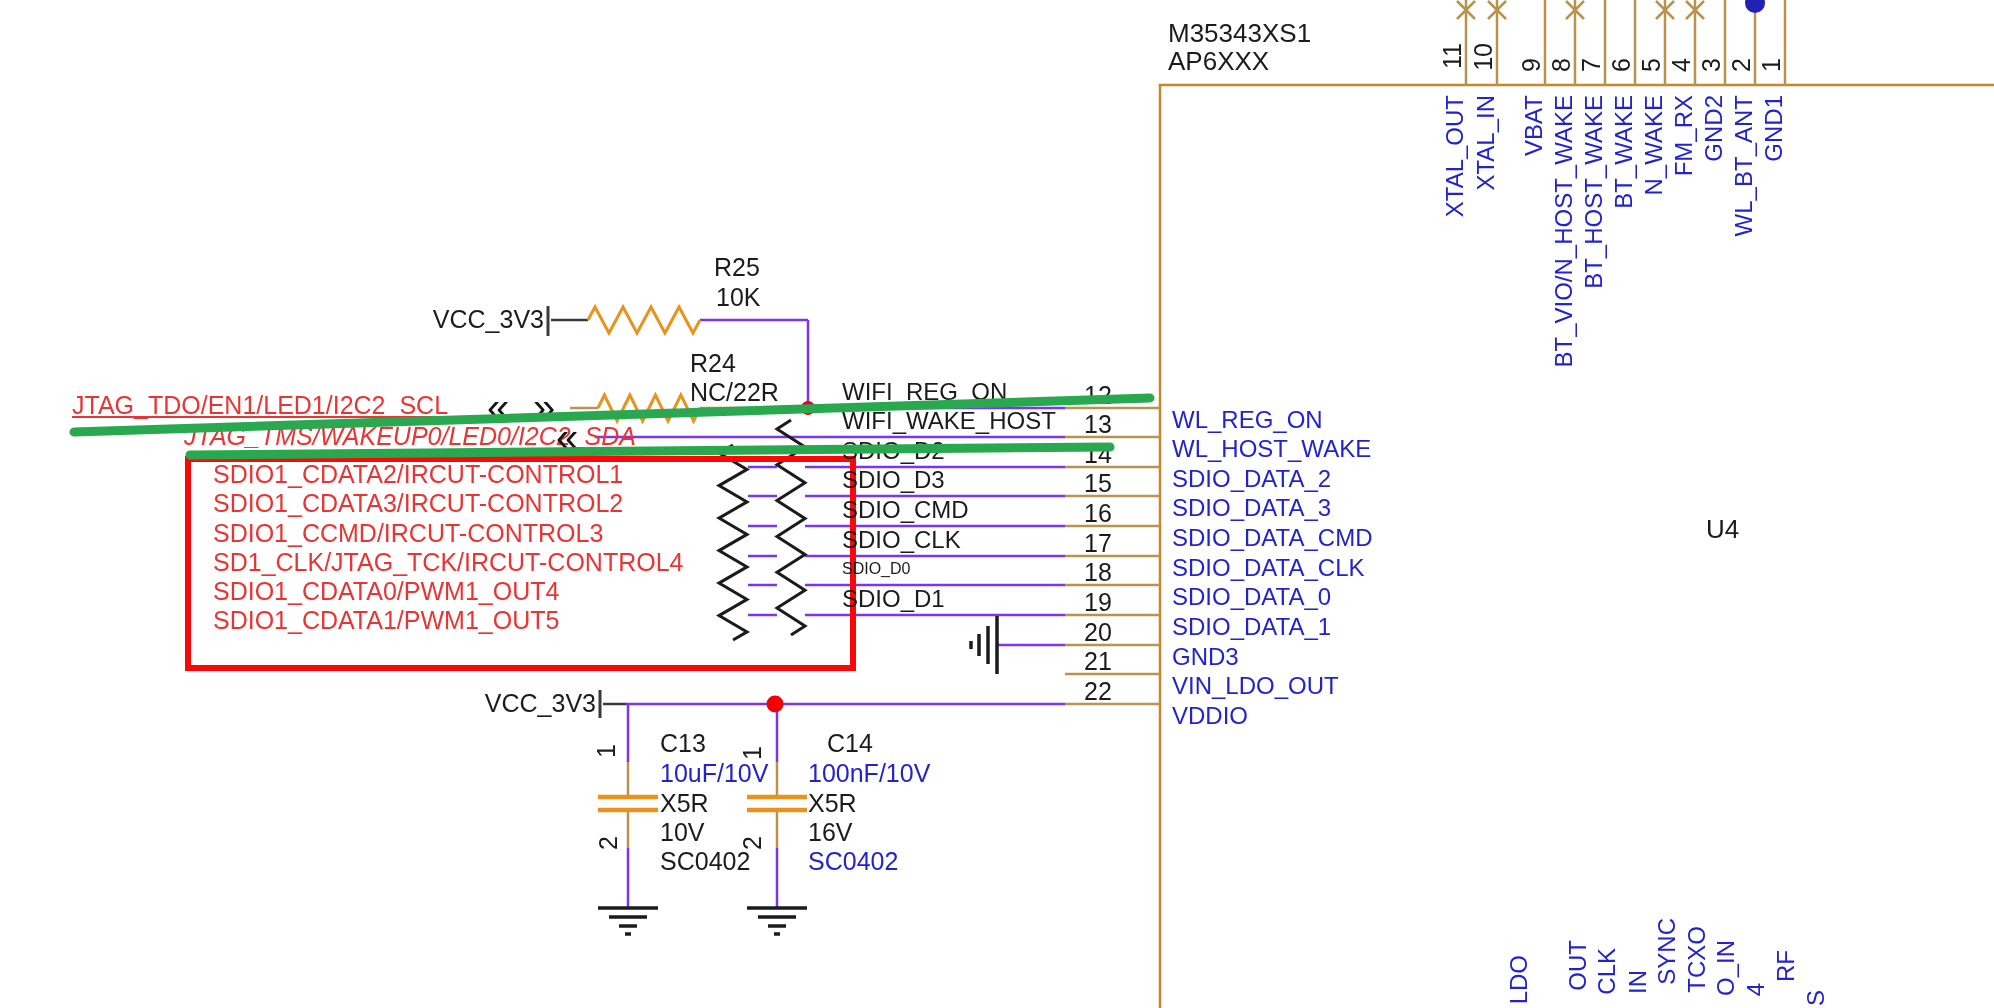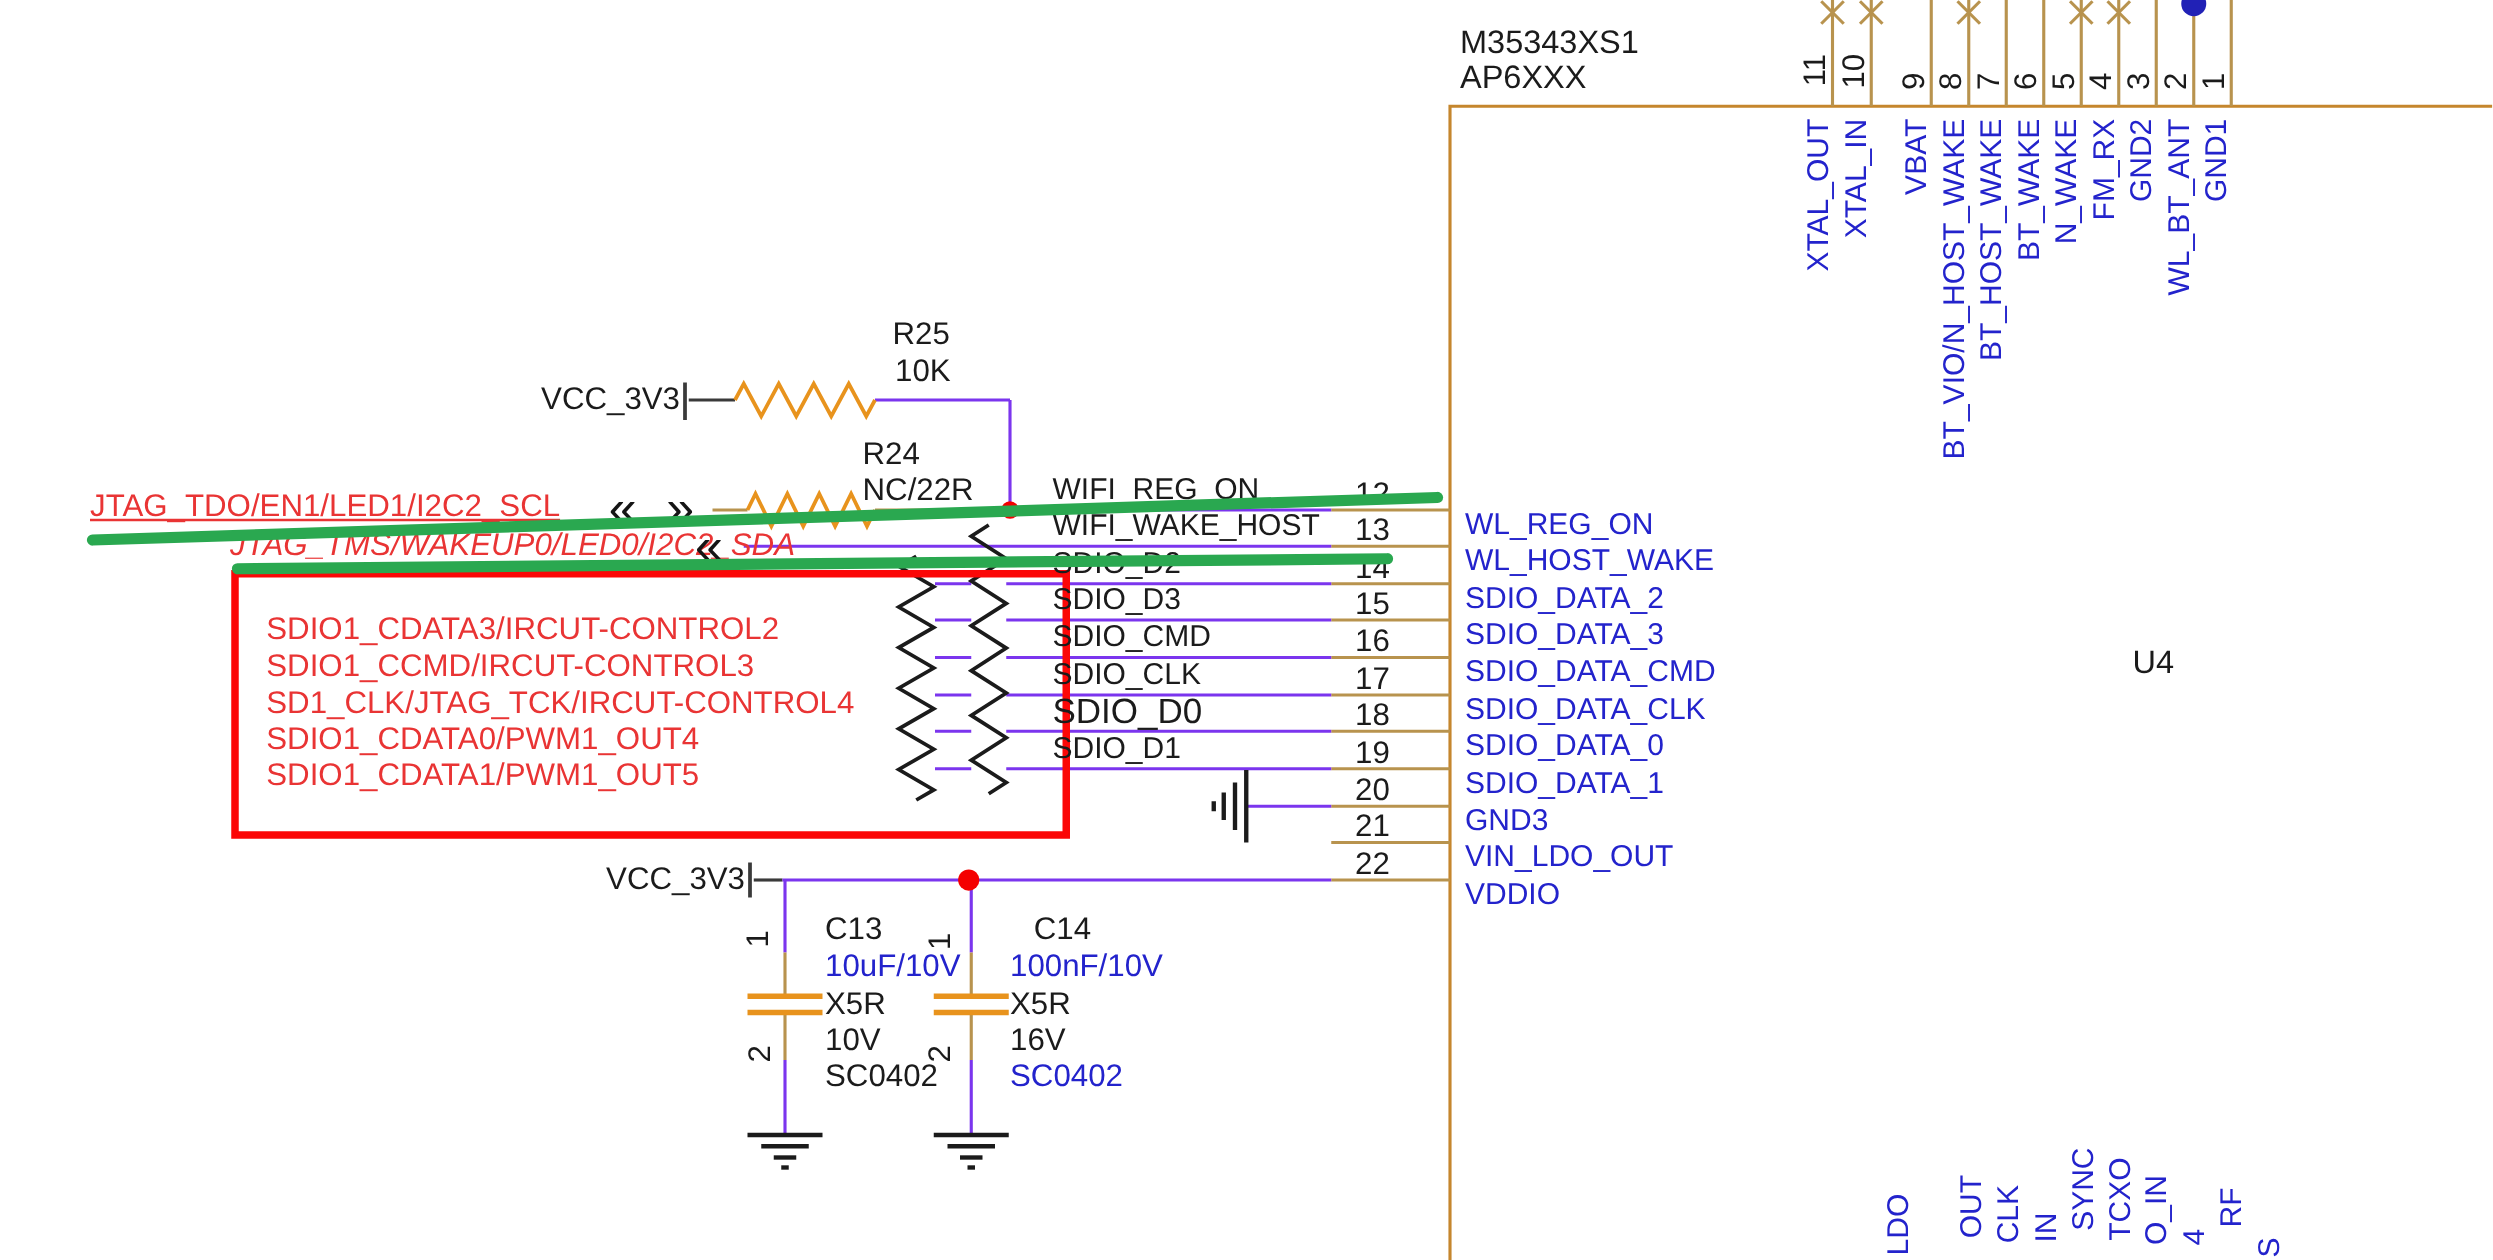--- a/index.html
+++ b/index.html
@@ -225,21 +225,21 @@
       <span class="lbl vc blue" style="left: 1172px; top: 508px; font-size: 24px;">SDIO_DATA_3</span>
       <span class="lbl" style="left: 842px; top: 467px; font-size: 24px;">SDIO_D3</span>
       <span class="lbl cc" style="left: 1098px; top: 513px;">16</span>
       <span class="lbl vc blue" style="left: 1172px; top: 538px; font-size: 24px;">SDIO_DATA_CMD</span>
       <span class="lbl" style="left: 842px; top: 497px; font-size: 24px;">SDIO_CMD</span>
       <span class="lbl cc" style="left: 1098px; top: 543px;">17</span>
       <span class="lbl vc blue" style="left: 1172px; top: 568px; font-size: 24px;">SDIO_DATA_CLK</span>
       <span class="lbl" style="left: 842px; top: 527px; font-size: 24px;">SDIO_CLK</span>
       <span class="lbl cc" style="left: 1098px; top: 572px;">18</span>
       <span class="lbl vc blue" style="left: 1172px; top: 597px; font-size: 24px;">SDIO_DATA_0</span>
-      <span class="lbl" style="left: 842px; top: 556px; font-size: 28px;">SDIO_D0</span>
+      <span class="lbl" style="left: 842px; top: 556px; font-size: 16px;">SDIO_D0</span>
       <span class="lbl cc" style="left: 1098px; top: 602px;">19</span>
       <span class="lbl vc blue" style="left: 1172px; top: 627px; font-size: 24px;">SDIO_DATA_1</span>
       <span class="lbl" style="left: 842px; top: 586px; font-size: 24px;">SDIO_D1</span>
       <span class="lbl cc" style="left: 1098px; top: 632px;">20</span>
       <span class="lbl vc blue" style="left: 1172px; top: 657px; font-size: 24px;">GND3</span>
       <span class="lbl cc" style="left: 1098px; top: 661px; text-align: center;">21</span>
       <span class="lbl vc blue" style="left: 1172px; top: 686px; font-size: 24px;">VIN_LDO_OUT</span>
       <span class="lbl cc" style="left: 1098px; top: 691px;">22</span>
       <span class="lbl vc blue" style="left: 1172px; top: 716px; font-size: 24px;">VDDIO</span>
       <span class="lbl rot blue" style="left: 1506px; top: 955px; font-size: 24px;">LDO</span>
@@ -247,20 +247,21 @@
       <span class="lbl rot blue" style="left: 1594px; top: 948px; font-size: 24px;">CLK</span>
       <span class="lbl rot blue" style="left: 1625px; top: 970px; font-size: 24px;">IN</span>
       <span class="lbl rot blue" style="left: 1654px; top: 918px; font-size: 24px;">SYNC</span>
       <span class="lbl rot blue" style="left: 1684px; top: 926px; font-size: 24px;">TCXO</span>
       <span class="lbl rot blue" style="left: 1713px; top: 940px; font-size: 24px;">O_IN</span>
       <span class="lbl rot blue" style="left: 1743px; top: 983px; font-size: 24px;">4</span>
       <span class="lbl rot blue" style="left: 1773px; top: 950px; font-size: 24px;">RF</span>
       <span class="lbl rot blue" style="left: 1803px; top: 990px; font-size: 24px;">IS</span>
       <span class="lbl red" style="left: 72px; top: 392px; text-decoration: underline;">JTAG_TDO/EN1/LED1/I2C2_SCL</span>
       <span class="lbl red" style="left: 184px; top: 423px; font-style: italic;">JTAG_TMS/WAKEUP0/LED0/I2C2_SDA</span>
+      <span class="lbl red" style="left: 213px; top: 461px;">SDIO1_CDATA2/IRCUT-CONTROL1</span>
       <span class="lbl red" style="left: 213px; top: 490px;">SDIO1_CDATA3/IRCUT-CONTROL2</span>
       <span class="lbl red" style="left: 213px; top: 520px;">SDIO1_CCMD/IRCUT-CONTROL3</span>
       <span class="lbl red" style="left: 213px; top: 549px;">SD1_CLK/JTAG_TCK/IRCUT-CONTROL4</span>
       <span class="lbl red" style="left: 213px; top: 578px;">SDIO1_CDATA0/PWM1_OUT4</span>
       <span class="lbl red" style="left: 213px; top: 607px;">SDIO1_CDATA1/PWM1_OUT5</span>
       <span class="lbl chev" style="left: 487px; top: 407px;">«</span>
       <span class="lbl chev" style="left: 533px; top: 407px;">»</span>
       <span class="lbl chev" style="left: 556px; top: 437px;">«</span>
     </div>
   <svg id="overlay" class="layer" width="1994" height="1008">

